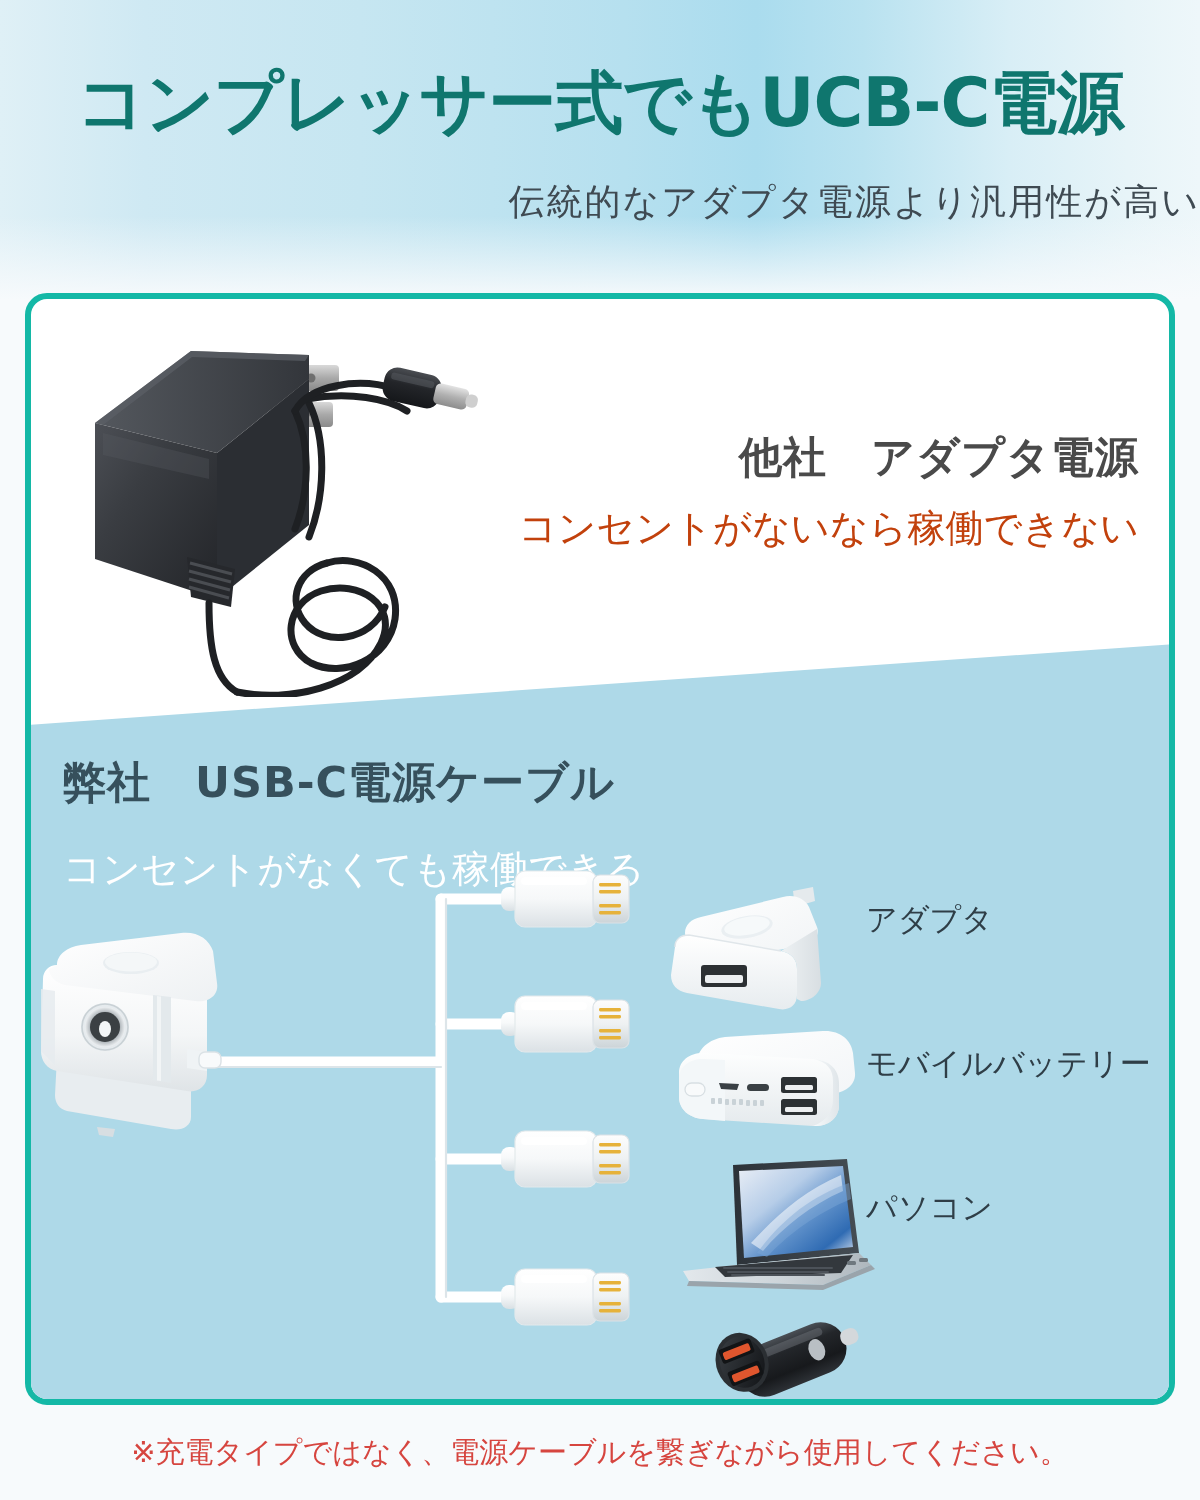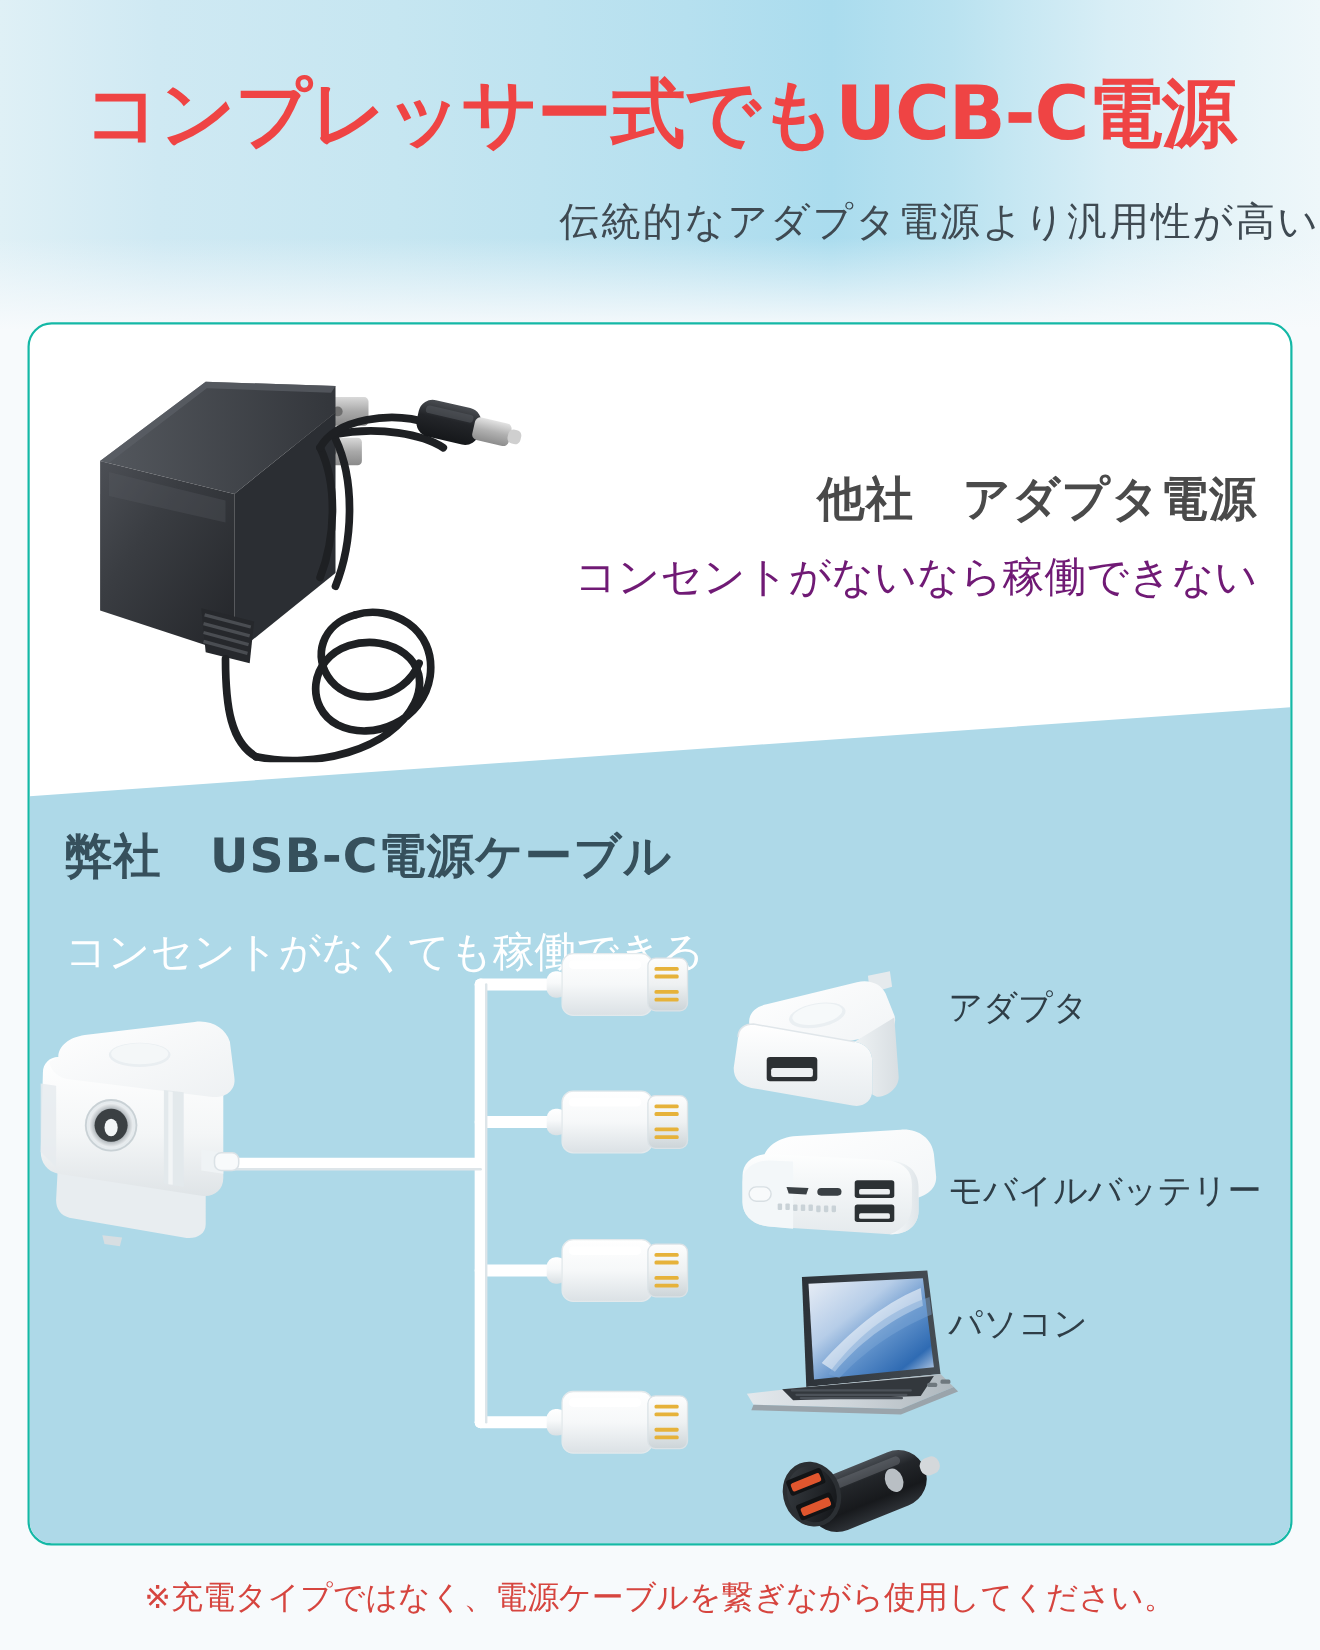--- a/index.html
+++ b/index.html
@@ -37,21 +37,21 @@
 
   
   .page-title {
     position: absolute;
     left: 0; top: 58px;
     width: 1200px;
     text-align: center;
     font-size: 68px;
     font-weight: 700;
     letter-spacing: -1px;
-    color: #ef4444;
+    color: #0f766e;
     white-space: nowrap;
     font-family: "DejaVu Sans", "Liberation Sans", sans-serif;
   }
 
   .page-subtitle {
     position: absolute;
     left: 0; top: 178px;
     width: 1200px;
     text-align: right;
     font-size: 36px;
@@ -60,21 +60,21 @@
     color: #3f4a52;
     white-space: nowrap;
     font-family: "DejaVu Serif", "Liberation Serif", serif;
   }
 
   
   .card {
     position: absolute;
     left: 25px; top: 293px;
     width: 1150px; height: 1112px;
-    border: 2px solid #14b8a6;
+    border: 6px solid #14b8a6;
     border-radius: 22px;
     background: #ffffff;
     overflow: hidden;
   }
 
   
   .card-lower {
     position: absolute;
     left: 0; top: 0;
     width: 100%; height: 100%;
@@ -94,21 +94,21 @@
     font-weight: 700;
     color: #4a4a4a;
     letter-spacing: 1px;
     white-space: nowrap;
     font-family: "DejaVu Sans", "Liberation Sans", sans-serif;
   }
   .upper-sub {
     margin-top: 16px;
     font-size: 38px;
     font-weight: 400;
-    color: #701a75;
+    color: #c2410c;
     letter-spacing: 0px;
     white-space: nowrap;
     font-family: "DejaVu Sans", "Liberation Sans", sans-serif;
   }
 
   
   .lower-text {
     position: absolute;
     left: 32px; top: 455px;
   }
@@ -132,21 +132,21 @@
   
   .dev-label {
     position: absolute;
     left: 835px;
     font-size: 31px;
     color: #2f3e47;
     white-space: nowrap;
     font-family: "DejaVu Sans", "Liberation Sans", sans-serif;
   }
   .dl0 { top: 600px; }
-  .dl1 { top: 767px; }
+  .dl1 { top: 744px; }
   .dl2 { top: 888px; }
   .dl3 { top: 1015px; }
 
   
   .footnote {
     position: absolute;
     left: 0; top: 1433px;
     width: 1200px;
     text-align: center;
     font-size: 29px;

